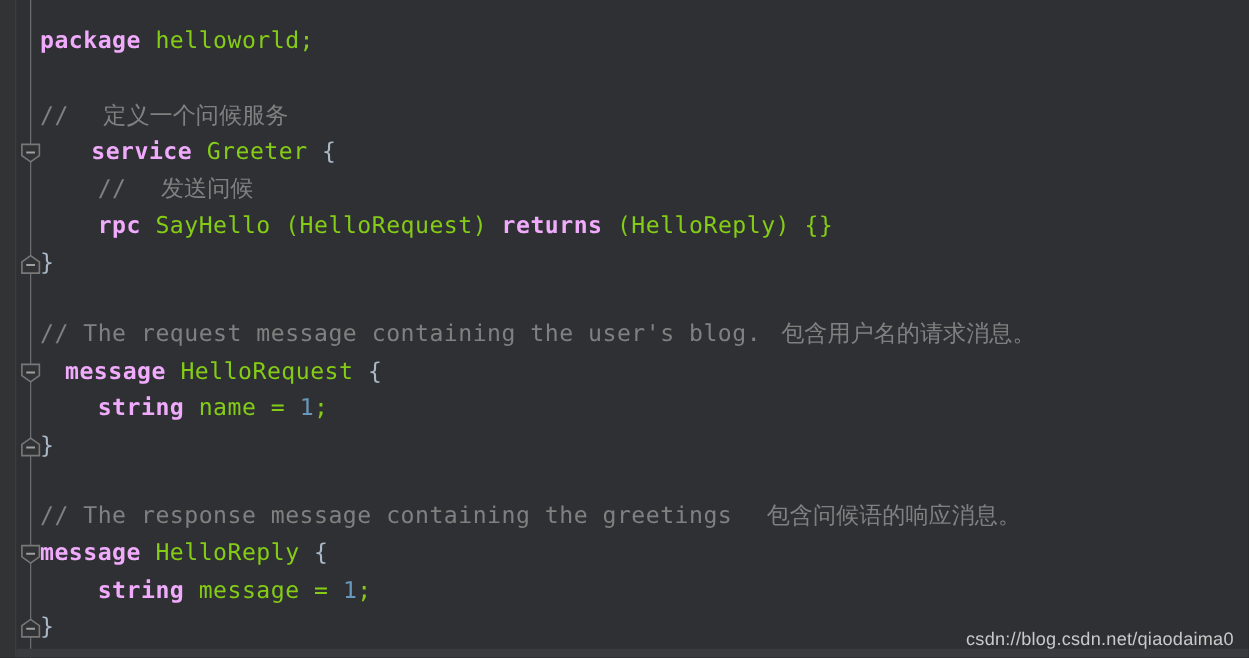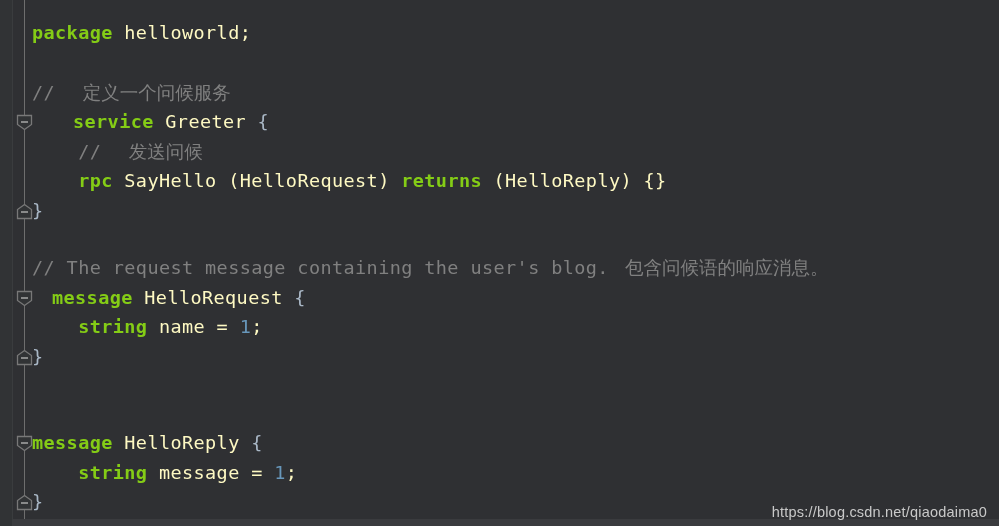--- a/index.html
+++ b/index.html
@@ -38,22 +38,22 @@
     position:absolute;
     left:0;
     height:30px;
     line-height:30px;
     white-space:pre;
     font-size:18.5px;
     letter-spacing:0.4px;
     color:#a9b7c6;
   }
   .line .txt { padding-left:32px; display:inline-block; }
-  .kw   { color:#84cc16; font-weight:bold; }
-  .id   { color:#fef9c3; }
+  .kw   { color:#f0abfc; font-weight:bold; }
+  .id   { color:#84cc16; }
   .cmt  { color:#808080; }
   .num  { color:#6897bb; }
   .punct{ color:#a9b7c6; }
   .brace{ color:#a9b7c6; }
   .cn   { font-family:"DejaVu Sans", sans-serif; letter-spacing:0;margin-left:16px; }
 
   
   .fold {
     position:absolute;
     left:16px;
@@ -99,50 +99,51 @@
       <div class="line" style="top: 137px;"><span class="txt"><span class="cmt">    // </span><span class="cmt cn">发送问候</span></span></div>
       <div class="line" style="top: 166px;"><span class="txt"><span class="punct">    </span><span class="kw">rpc</span><span class="id"> SayHello (HelloRequest) </span><span class="kw">returns</span><span class="id"> (HelloReply) {}</span></span></div>
       <div class="line" style="top: 196px;"><span class="txt"><span class="brace">}</span></span></div>
       <div class="fold" style="top: 203px;">
         <svg width="17" height="17" viewBox="0 0 17 17">
           <path d="M1.5 15.5 H15.5 V6.5 L8.5 1.5 L1.5 6.5 Z" fill="#313335" stroke="#787878" stroke-width="1.3"></path>
           <rect x="5" y="8.2" width="7" height="1.6" fill="#a0a0a0"></rect>
         </svg>
       </div>
       <div class="line" style="top: 226px;"><span class="txt"></span></div>
-      <div class="line" style="top: 253px;"><span class="txt"><span class="cmt">// The request message containing the user's blog.</span><span class="cmt cn">包含问候语的响应消息。</span></span></div>
+      <div class="line" style="top: 253px;"><span class="txt"><span class="cmt">// The request message containing the user's blog.</span><span class="cmt cn">包含用户名的请求消息。</span></span></div>
       <div class="line" style="top: 283px; margin-left: 20px;"><span class="txt"><span class="kw">message</span><span class="punct"> </span><span class="id">HelloRequest</span><span class="brace"> {</span></span></div>
       <div class="fold" style="top: 290px;">
         <svg width="17" height="17" viewBox="0 0 17 17">
           <path d="M1.5 1.5 H15.5 V10.5 L8.5 15.5 L1.5 10.5 Z" fill="#313335" stroke="#787878" stroke-width="1.3"></path>
           <rect x="5" y="7.2" width="7" height="1.6" fill="#a0a0a0"></rect>
         </svg>
       </div>
       <div class="line" style="top: 312px;"><span class="txt"><span class="punct">    </span><span class="kw">string</span><span class="id"> name = </span><span class="num">1</span><span class="id">;</span></span></div>
       <div class="line" style="top: 342px;"><span class="txt"><span class="brace">}</span></span></div>
       <div class="fold" style="top: 349px;">
         <svg width="17" height="17" viewBox="0 0 17 17">
           <path d="M1.5 15.5 H15.5 V6.5 L8.5 1.5 L1.5 6.5 Z" fill="#313335" stroke="#787878" stroke-width="1.3"></path>
           <rect x="5" y="8.2" width="7" height="1.6" fill="#a0a0a0"></rect>
         </svg>
       </div>
       <div class="line" style="top: 371px;"><span class="txt"></span></div>
+      <div class="line" style="top: 398px;"><span class="txt"><span class="cmt">// The response message containing the greetings </span><span class="cmt cn">包含问候语的响应消息。</span></span></div>
       <div class="line" style="top: 428px;"><span class="txt"><span class="kw">message</span><span class="punct"> </span><span class="id">HelloReply</span><span class="brace"> {</span></span></div>
       <div class="fold" style="top: 435px;">
         <svg width="17" height="17" viewBox="0 0 17 17">
           <path d="M1.5 1.5 H15.5 V10.5 L8.5 15.5 L1.5 10.5 Z" fill="#313335" stroke="#787878" stroke-width="1.3"></path>
           <rect x="5" y="7.2" width="7" height="1.6" fill="#a0a0a0"></rect>
         </svg>
       </div>
       <div class="line" style="top: 458px;"><span class="txt"><span class="punct">    </span><span class="kw">string</span><span class="id"> message = </span><span class="num">1</span><span class="id">;</span></span></div>
       <div class="line" style="top: 487px;"><span class="txt"><span class="brace">}</span></span></div>
       <div class="fold" style="top: 494px;">
         <svg width="17" height="17" viewBox="0 0 17 17">
           <path d="M1.5 15.5 H15.5 V6.5 L8.5 1.5 L1.5 6.5 Z" fill="#313335" stroke="#787878" stroke-width="1.3"></path>
           <rect x="5" y="8.2" width="7" height="1.6" fill="#a0a0a0"></rect>
         </svg>
       </div>
     </div>
 
   <div class="bottom-edge"></div>
 
-  <div class="watermark">https://blog.csdn.net/qiaodaima0</div>
+  <div class="watermark">csdn://blog.csdn.net/qiaodaima0</div>
 </div>
 
 </body></html>

